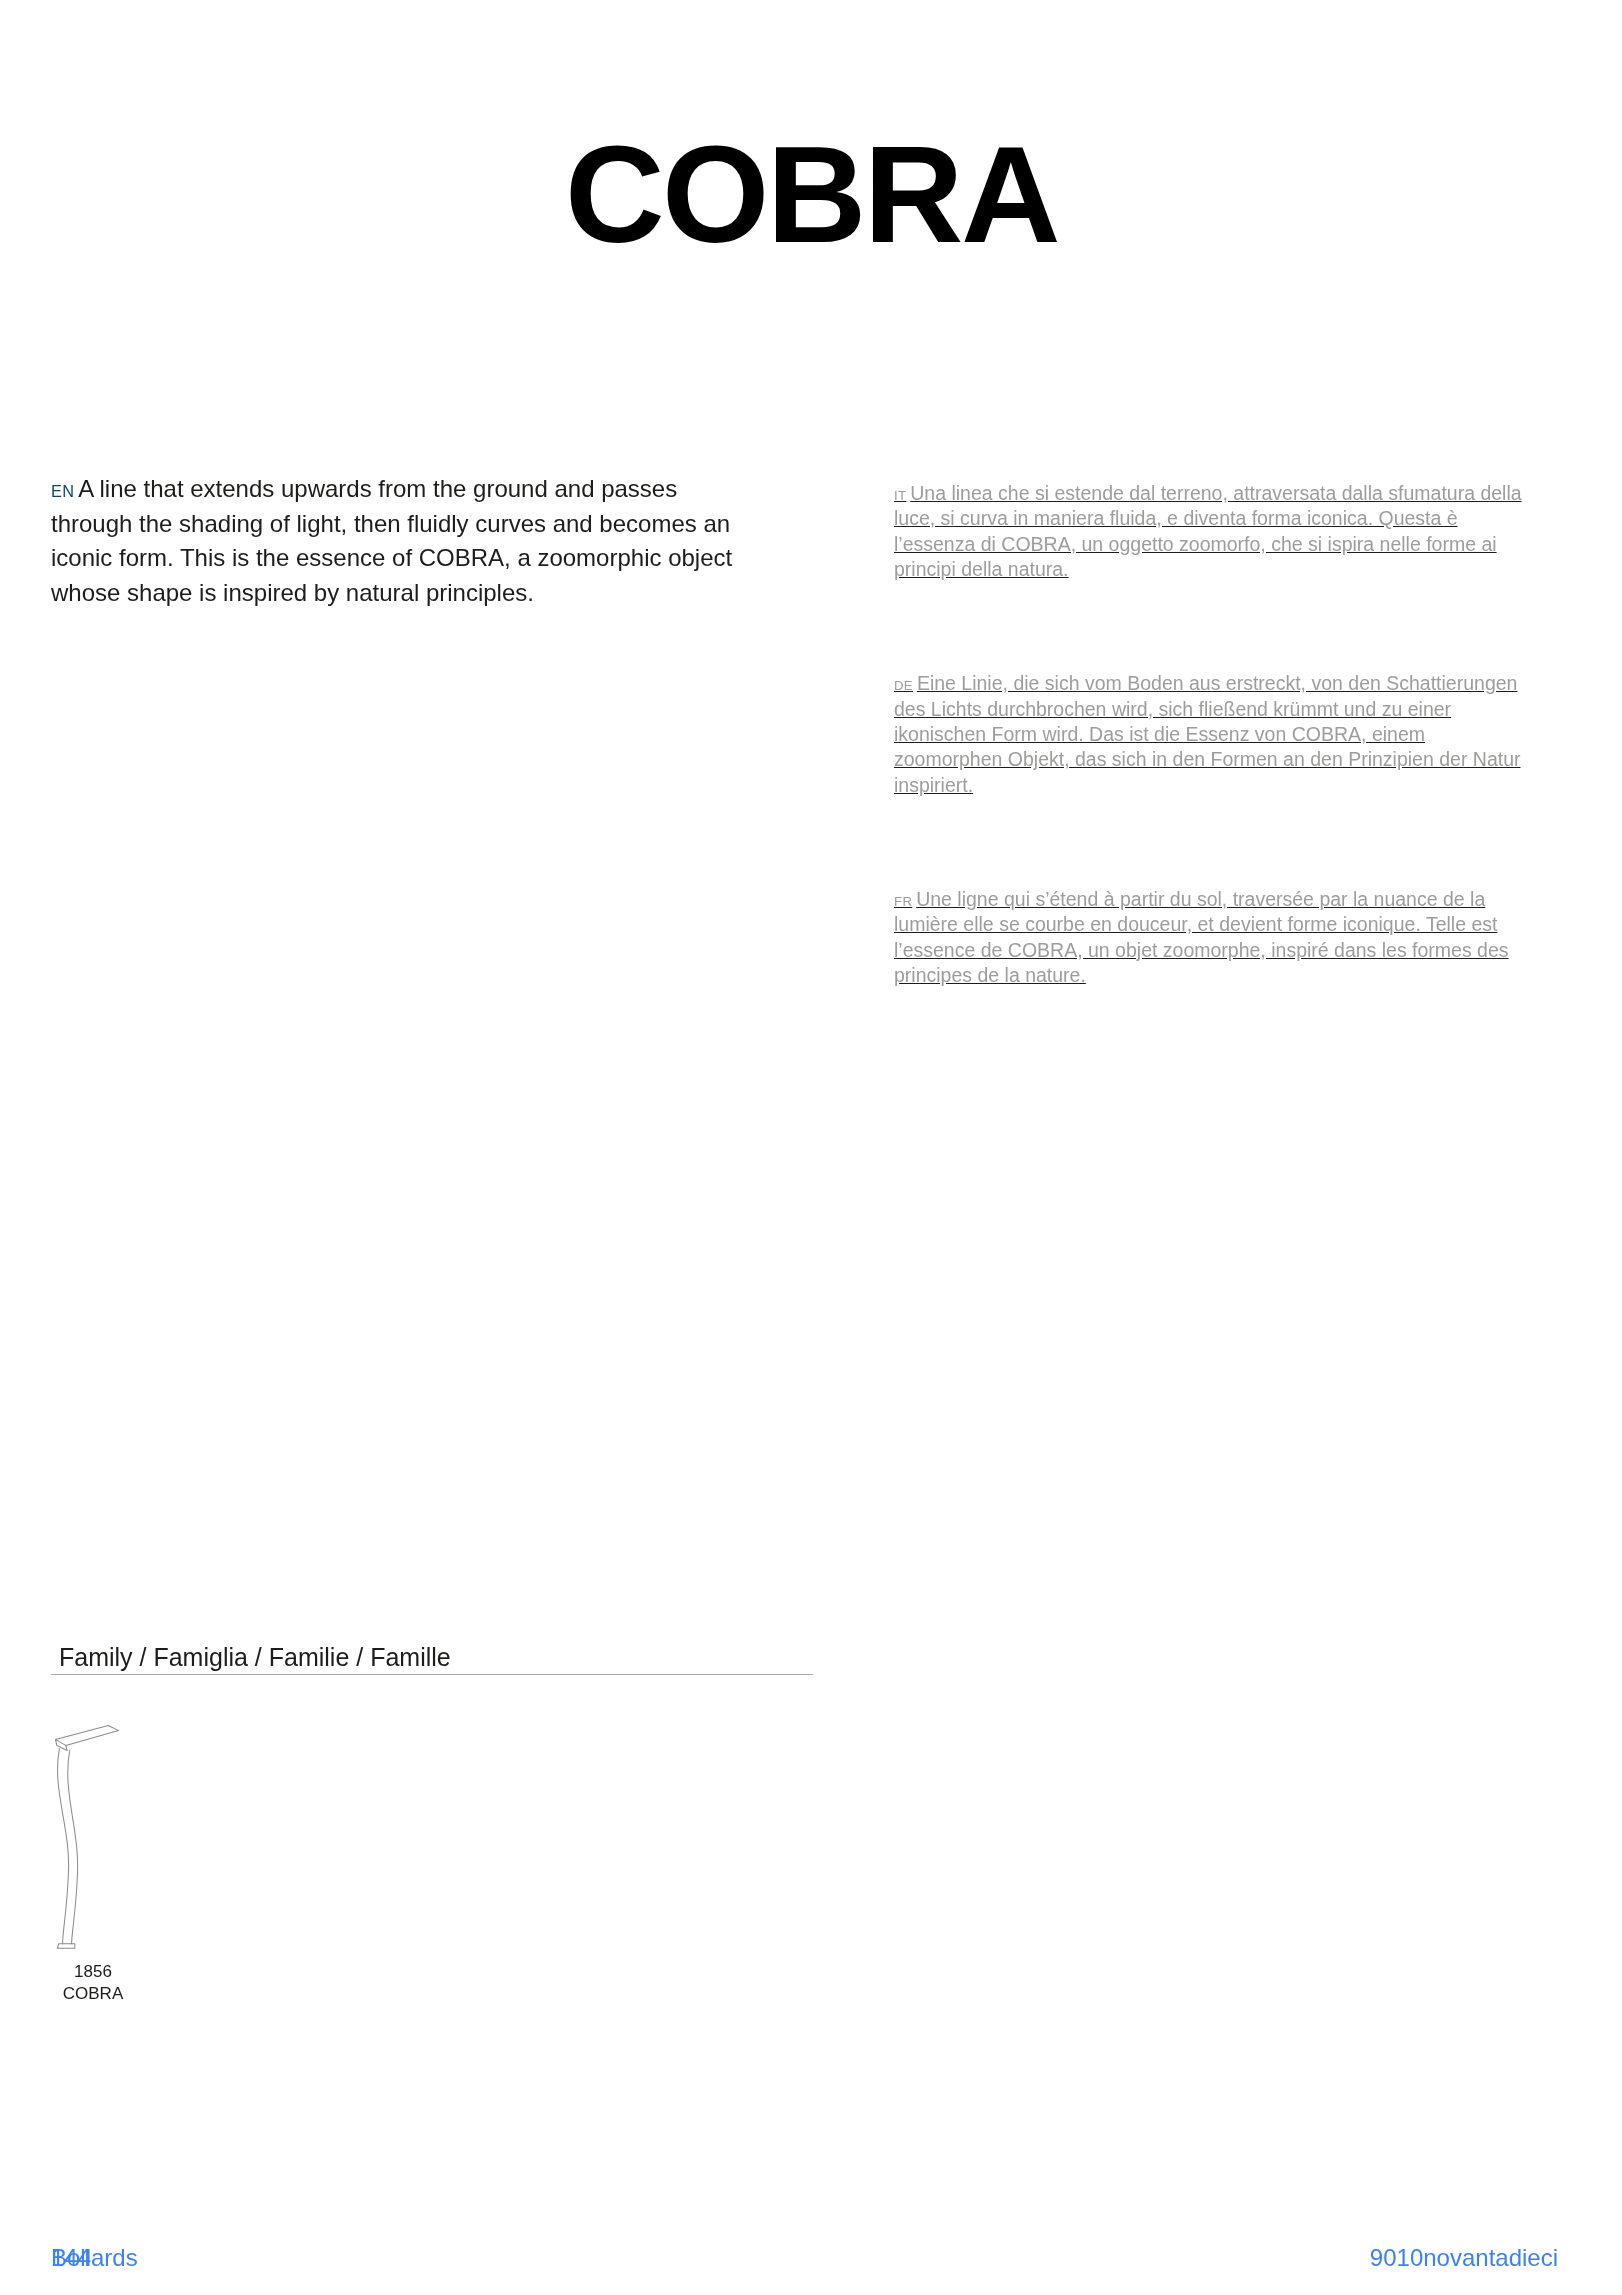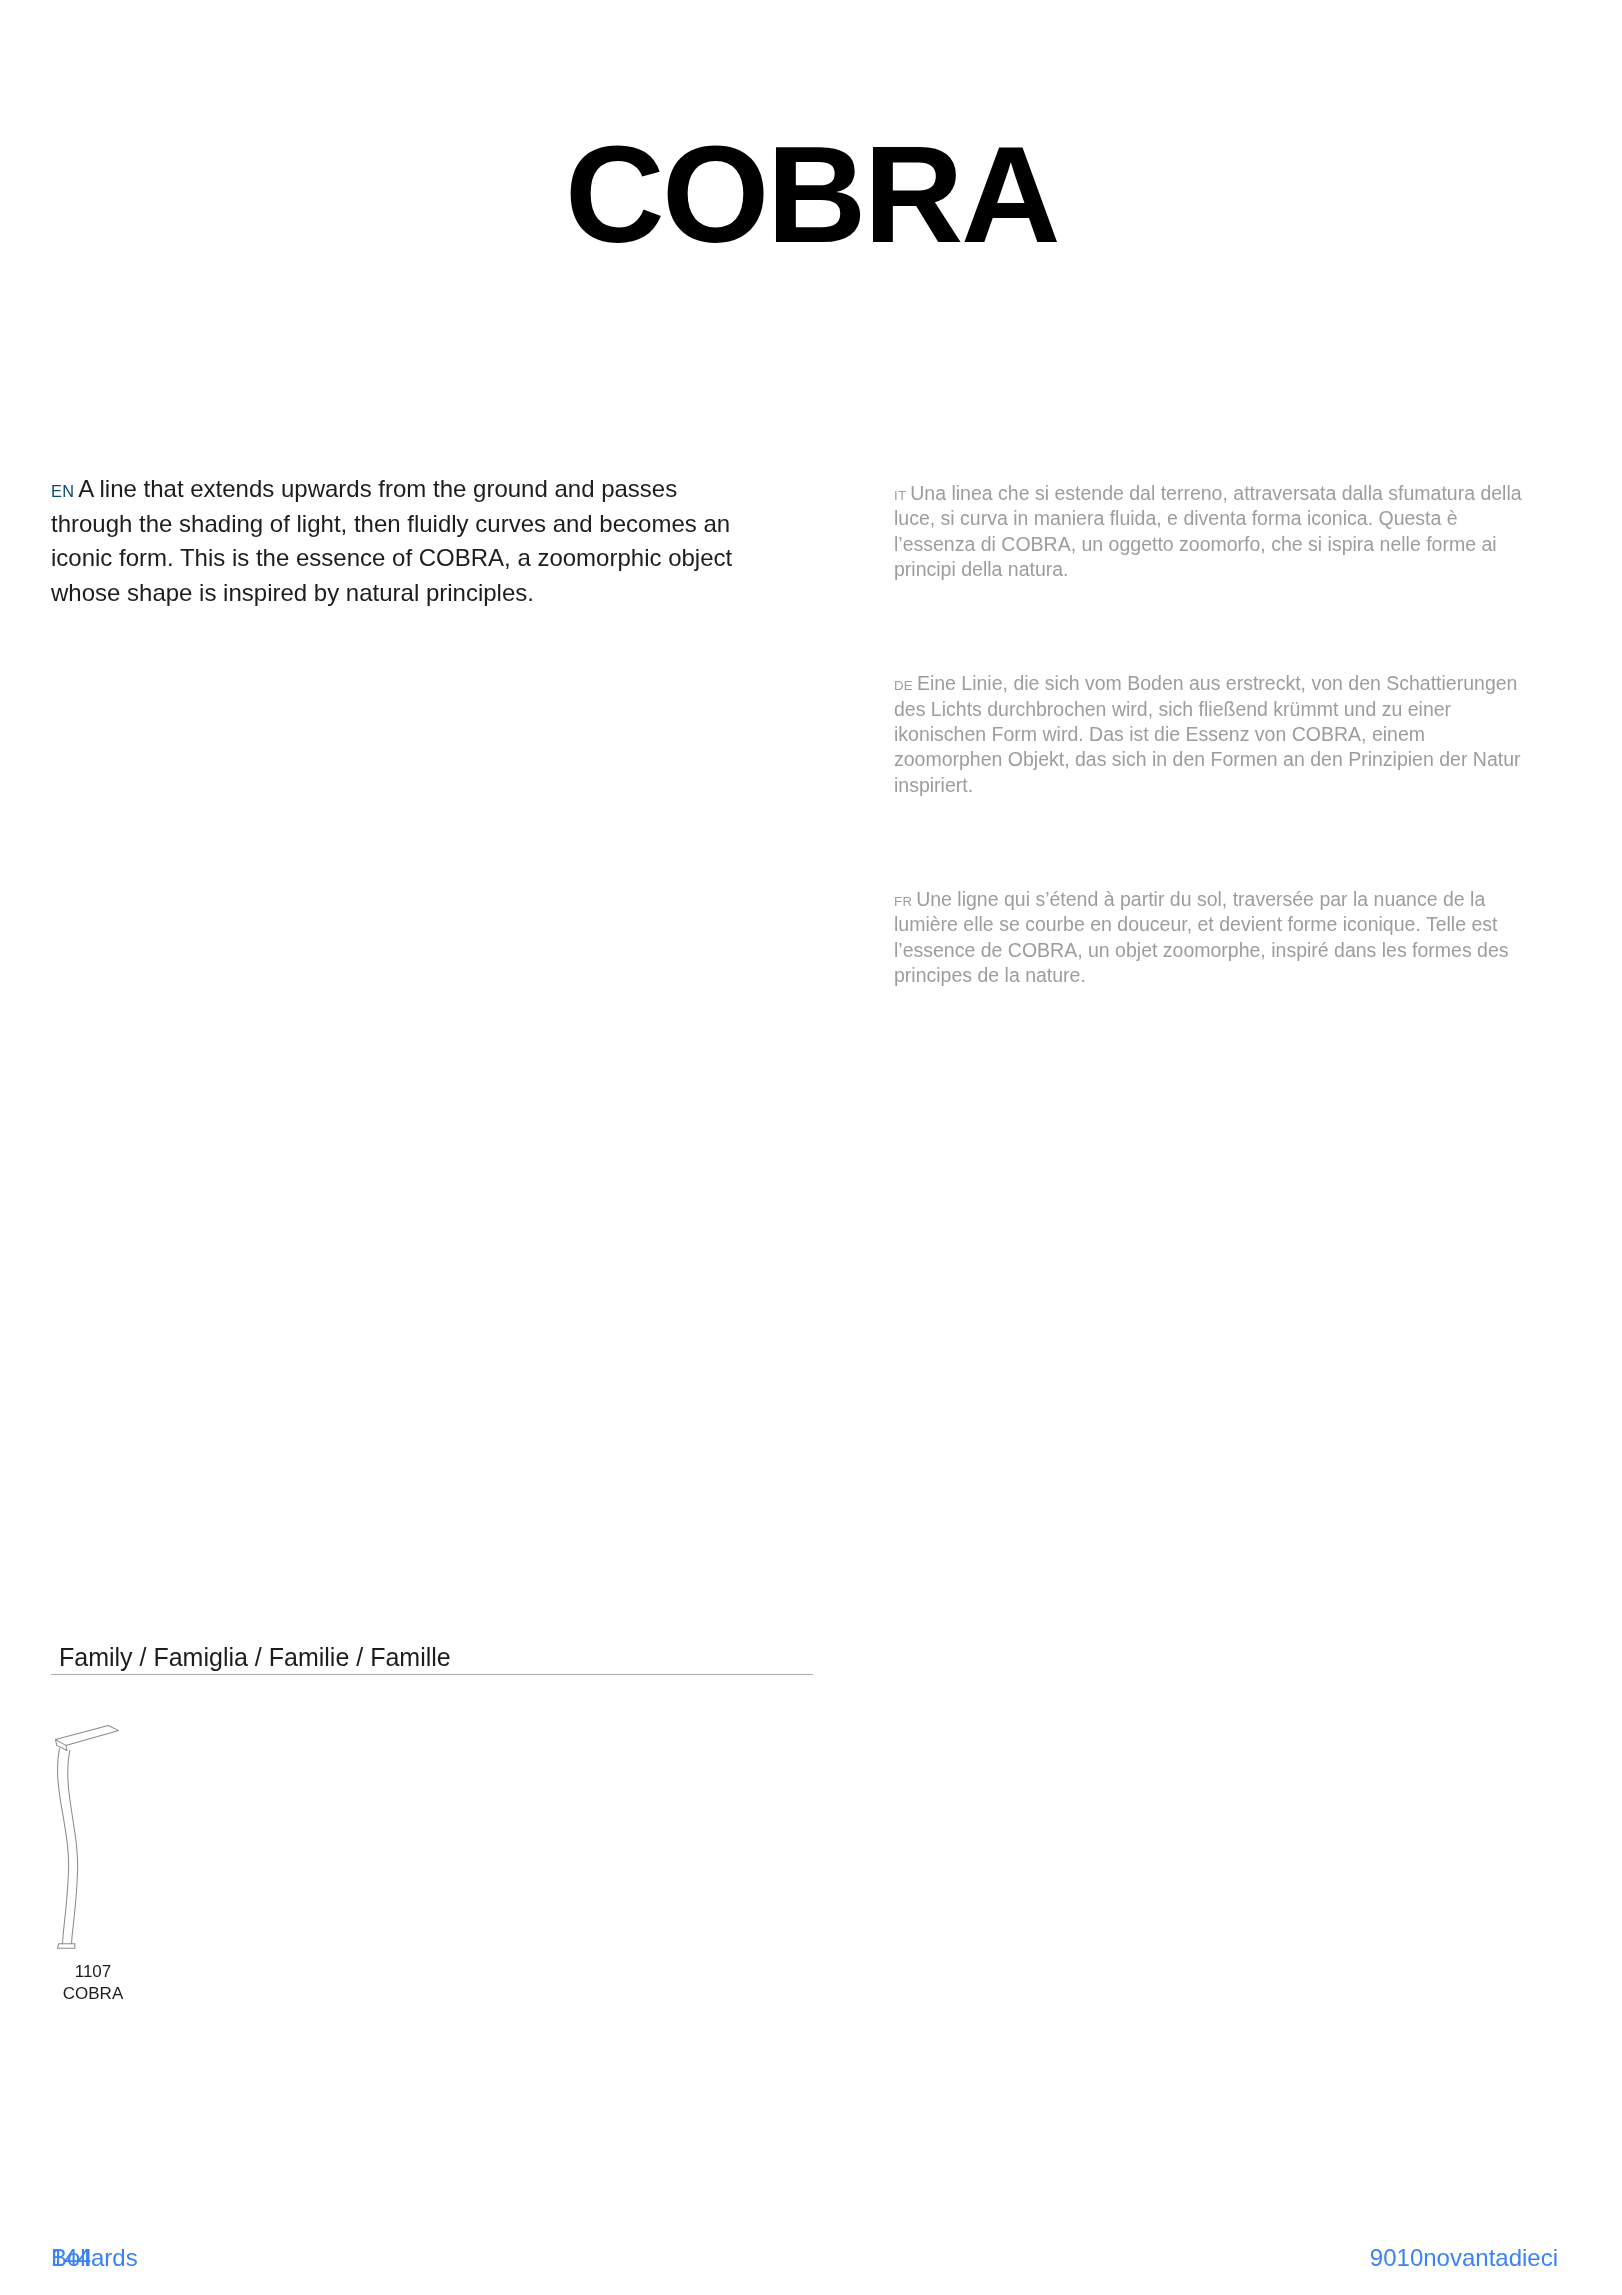--- a/index.html
+++ b/index.html
@@ -37,20 +37,21 @@
     width:702px;
     font-size:24px;
     line-height:1.44;
     color:#1d1d1b;
     margin:0;
   }
   .col-right {
     position:absolute;
     left:894px; top:481px;
     width:643px;
+    text-decoration:underline;
   }
   .desc-gray {
     font-size:19.5px;
     line-height:1.3;
     color:#9d9d9c;
     margin:0 0 89px 0;
   }
   .lang {
     font-size:0.68em;
     letter-spacing:0.3px;
@@ -134,21 +135,21 @@
 
       <path d="M16,32 L98,10 L114,18 L32,41 Z"></path>
       <path d="M16,32 L18,41 L34,49 L32,41"></path>
 
       <path d="M22,46 C 10,110 40,170 36,240 C 34,295 27,330 27,349"></path>
       <path d="M38,49 C 26,112 54,174 50,242 C 48,297 41,332 41,349"></path>
 
       <path d="M21,349 L46,349 L46,356 L19,356 Z"></path>
     </svg>
     <div class="family-caption">
-      <div>1107</div>
+      <div>1856</div>
       <div>COBRA</div>
     </div>
   </div>
 
   <div class="footer">
     <span class="footer-left">144</span>
     <span class="footer-center">Bollards</span>
     <span class="footer-right">9010novantadieci</span>
   </div>
 

